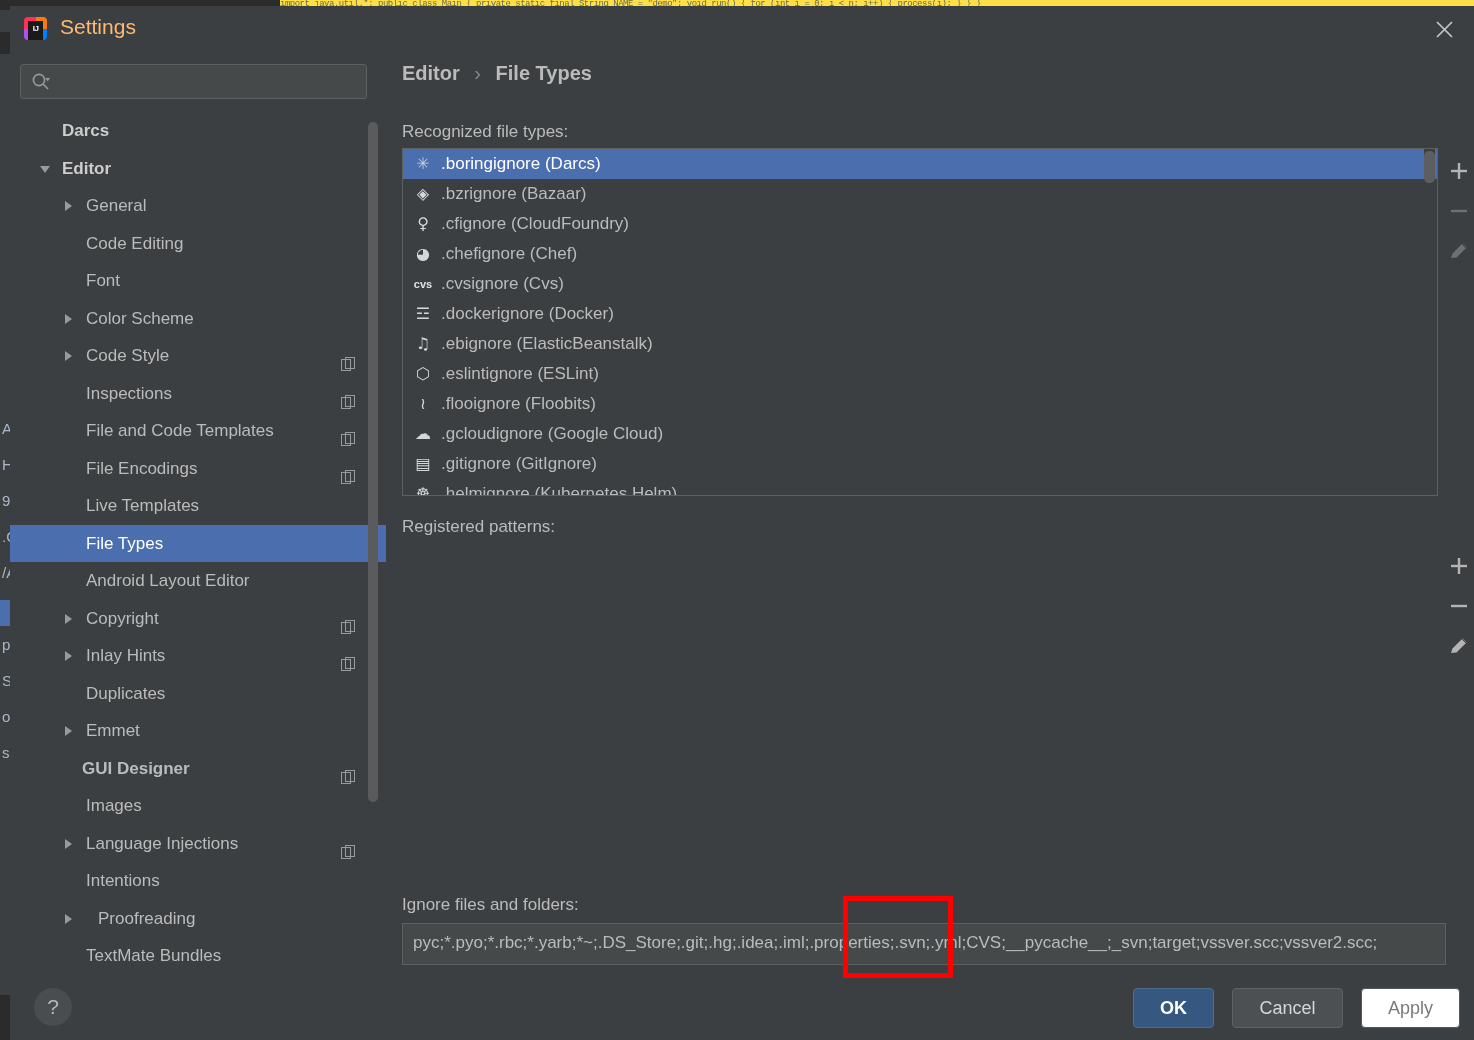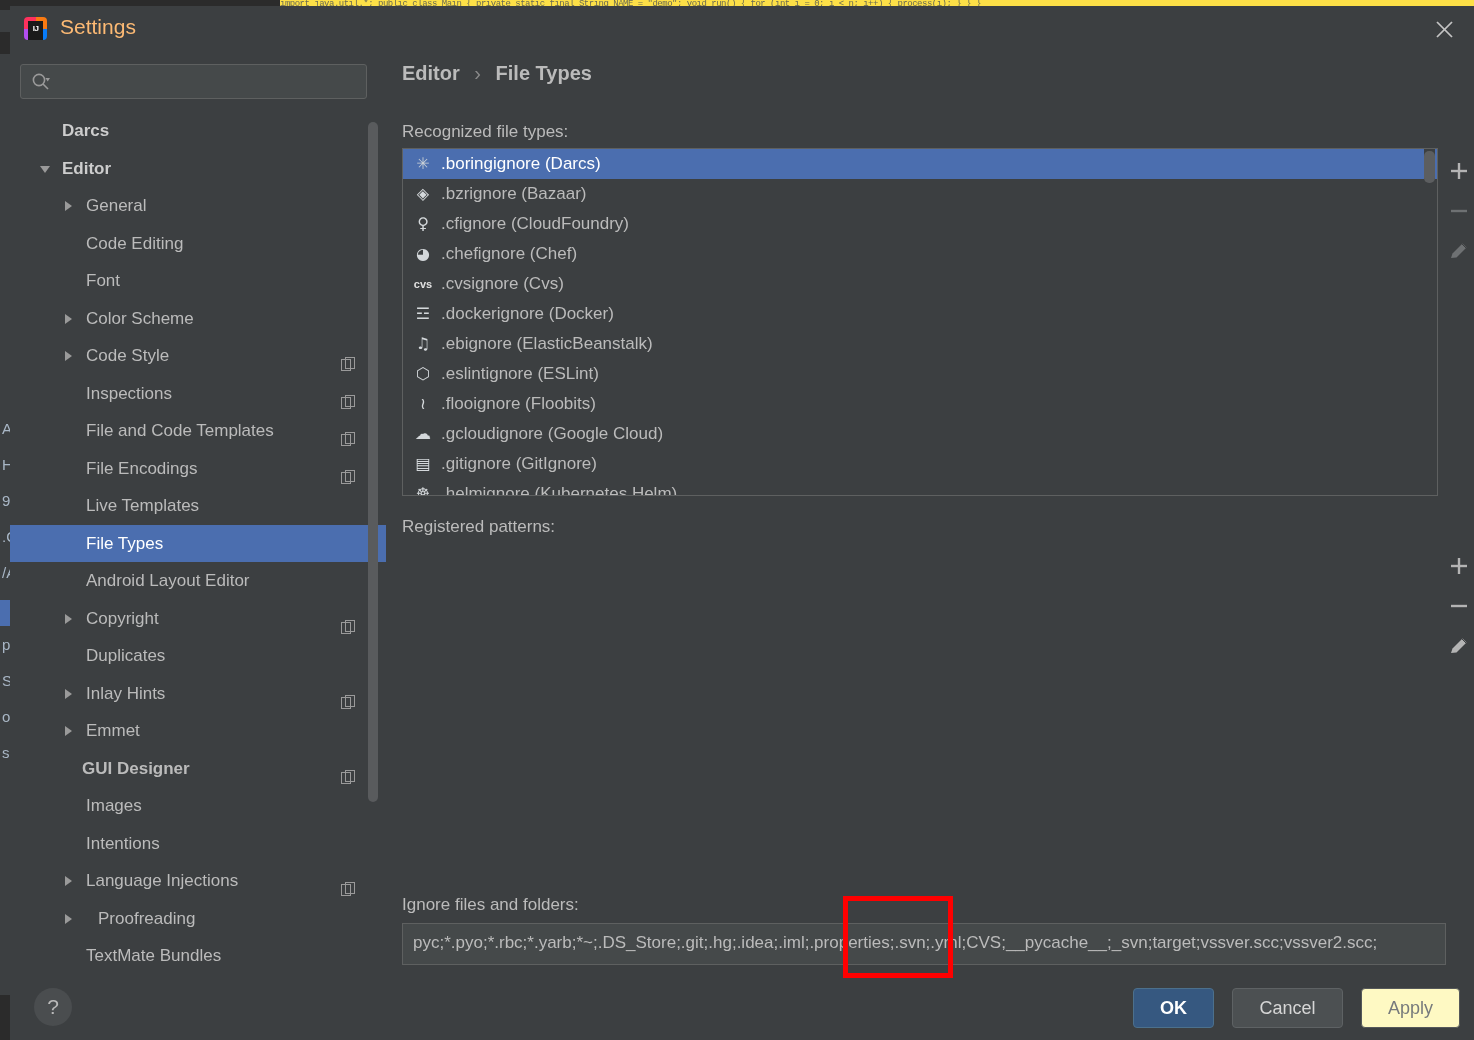--- a/index.html
+++ b/index.html
@@ -90,21 +90,21 @@
   .ignore-text{position:absolute;left:10px;top:0;right:4px;height:100%;line-height:38px;
     font-size:17px;color:#bbbbbb;white-space:nowrap;overflow:hidden;}
 
   .annot-box{position:absolute;border:5px solid #ff0000;pointer-events:none;}
 
   .btnbar{position:absolute;right:14px;bottom:10px;height:42px;}
   .btn{display:inline-block;height:38px;line-height:38px;padding:0 26px;margin-left:14px;
     border-radius:4px;font-size:18px;text-align:center;cursor:pointer;vertical-align:top;}
   .btn.primary{background:#365880;border:1px solid #4c708c;color:#ffffff;font-weight:bold;}
   .btn.normal{background:#4c5052;border:1px solid #5e6264;color:#d6d6d6;}
-  .btn.disabled{background:#fef9c3;border:1px solid #55585a;color:#777a7c;cursor:default;text-align:right;}
+  .btn.disabled{background:#ffffff;border:1px solid #55585a;color:#777a7c;cursor:default;text-align:right;}
 </style>
 </head>
 <body>
 
 <div id="root">
 
   <div class="bg-ide">
     <div class="bg-code-strip">import java.util.*; public class Main { private static final String NAME = "demo"; void run() { for (int i = 0; i &lt; n; i++) { process(i); } } }</div>
     <div class="bg-left-col">
       <div class="bg-left-rows" id="bg-left-rows">
@@ -217,54 +217,54 @@
           </div>
           <div class="trow">
             <span class="arrow" style="left: 55px;"></span>
             <span class="lbl" style="left: 76px;">Copyright</span>
             <span class="copy-ic"><svg width="15" height="15" viewBox="0 0 15 15">
                 <rect x="0.5" y="2.5" width="9" height="11" fill="none" stroke="#9a9a9a"></rect>
                 <rect x="4.5" y="0.5" width="9" height="11" fill="none" stroke="#9a9a9a"></rect>
               </svg></span>
           </div>
           <div class="trow">
+            <span class="arrow" style="left: 55px;"></span>
+            <span class="lbl" style="left: 76px;">Inlay Hints</span>
+            <span class="copy-ic"><svg width="15" height="15" viewBox="0 0 15 15">
+                <rect x="0.5" y="2.5" width="9" height="11" fill="none" stroke="#9a9a9a"></rect>
+                <rect x="4.5" y="0.5" width="9" height="11" fill="none" stroke="#9a9a9a"></rect>
+              </svg></span>
+          </div>
+          <div class="trow">
             <span class="lbl" style="left: 76px;">Duplicates</span>
           </div>
           <div class="trow">
             <span class="arrow" style="left: 55px;"></span>
-            <span class="lbl" style="left: 76px;">Inlay Hints</span>
-            <span class="copy-ic"><svg width="15" height="15" viewBox="0 0 15 15">
-                <rect x="0.5" y="2.5" width="9" height="11" fill="none" stroke="#9a9a9a"></rect>
-                <rect x="4.5" y="0.5" width="9" height="11" fill="none" stroke="#9a9a9a"></rect>
-              </svg></span>
-          </div>
-          <div class="trow">
-            <span class="arrow" style="left: 55px;"></span>
             <span class="lbl" style="left: 76px;">Emmet</span>
           </div>
           <div class="trow">
             <span class="lbl" style="left: 72px; font-weight: bold;">GUI Designer</span>
             <span class="copy-ic"><svg width="15" height="15" viewBox="0 0 15 15">
                 <rect x="0.5" y="2.5" width="9" height="11" fill="none" stroke="#9a9a9a"></rect>
                 <rect x="4.5" y="0.5" width="9" height="11" fill="none" stroke="#9a9a9a"></rect>
               </svg></span>
           </div>
           <div class="trow">
             <span class="lbl" style="left: 76px;">Images</span>
           </div>
           <div class="trow">
+            <span class="arrow" style="left: 55px;"></span>
+            <span class="lbl" style="left: 76px;">Language Injections</span>
+            <span class="copy-ic"><svg width="15" height="15" viewBox="0 0 15 15">
+                <rect x="0.5" y="2.5" width="9" height="11" fill="none" stroke="#9a9a9a"></rect>
+                <rect x="4.5" y="0.5" width="9" height="11" fill="none" stroke="#9a9a9a"></rect>
+              </svg></span>
+          </div>
+          <div class="trow">
             <span class="lbl" style="left: 76px;">Intentions</span>
-          </div>
-          <div class="trow">
-            <span class="arrow" style="left: 55px;"></span>
-            <span class="lbl" style="left: 76px;">Language Injections</span>
-            <span class="copy-ic"><svg width="15" height="15" viewBox="0 0 15 15">
-                <rect x="0.5" y="2.5" width="9" height="11" fill="none" stroke="#9a9a9a"></rect>
-                <rect x="4.5" y="0.5" width="9" height="11" fill="none" stroke="#9a9a9a"></rect>
-              </svg></span>
           </div>
           <div class="trow">
             <span class="arrow" style="left: 55px;"></span>
             <span class="lbl" style="left: 88px;">Proofreading</span>
           </div>
           <div class="trow">
             <span class="lbl" style="left: 76px;">TextMate Bundles</span>
           </div>
           <div class="trow">
             <span class="lbl" style="left: 76px;">TODO</span>

